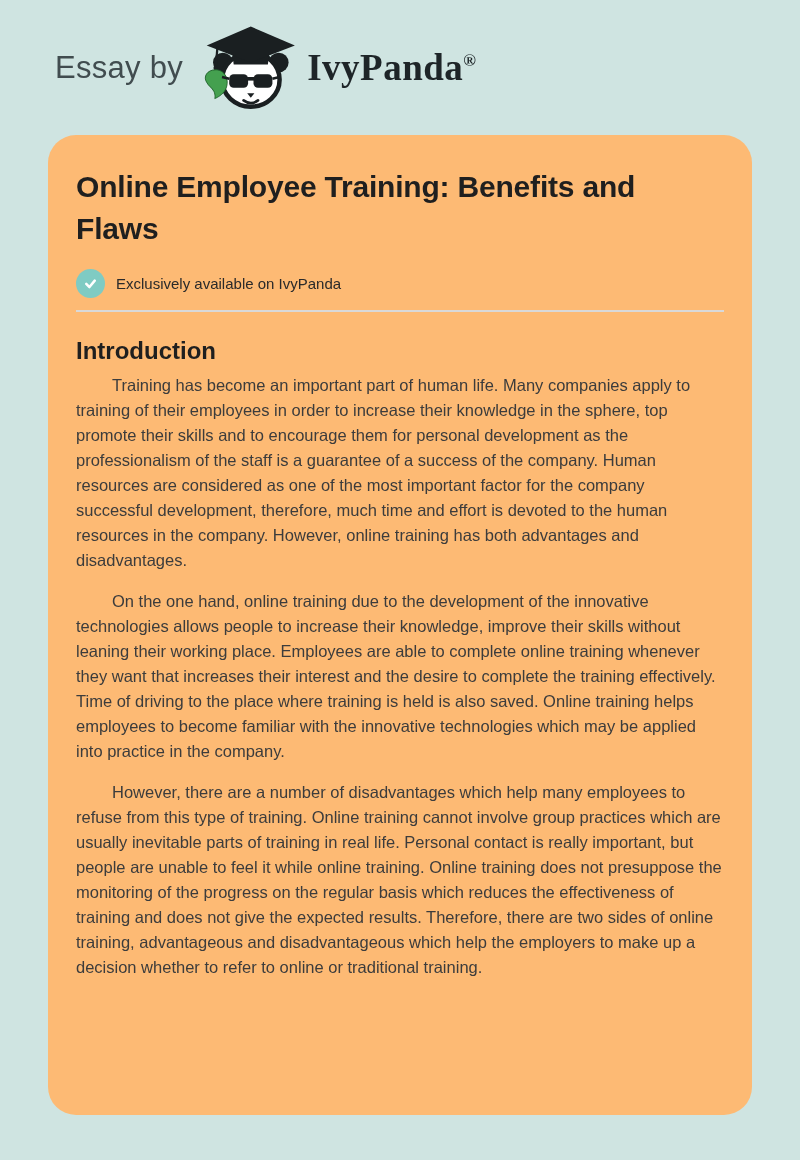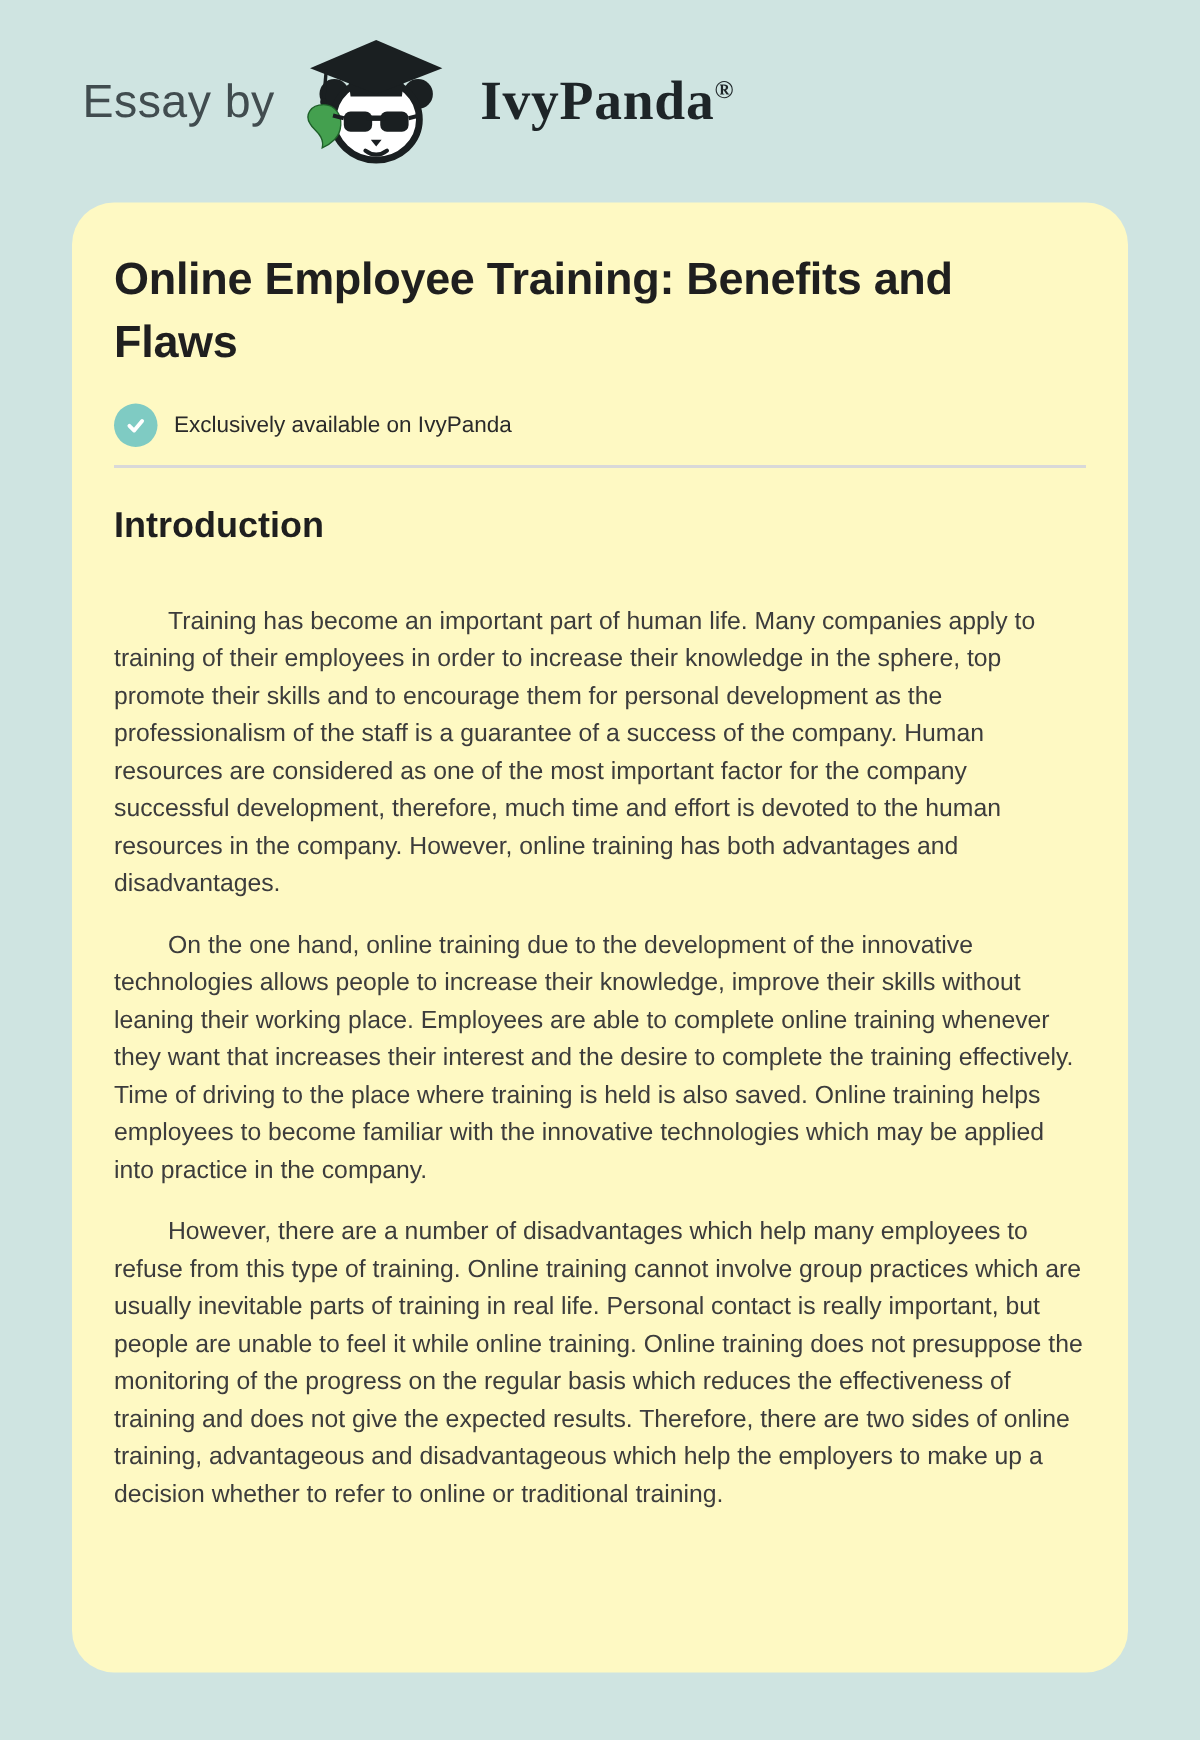--- a/index.html
+++ b/index.html
@@ -27,33 +27,33 @@
     align-items: center;
     margin-left: 16px;
     cursor: pointer;
   }
   .logo svg.panda { display: block; }
   .brand {
     font-family: "Liberation Serif", serif;
     font-weight: 700;
     font-size: 37px;
     color: #1e2528;
-    margin-left: 21px;
+    margin-left: 8px;
     letter-spacing: 0.5px;
   }
   .brand sup {
     font-size: 17px;
     font-weight: 700;
     vertical-align: 14px;
   }
   .card {
     width: 704px;
     height: 980px;
     margin-left: 48px;
-    background: #fef9c3;
+    background: #fdba74;
     border-radius: 28px;
     padding: 31px 28px 40px 28px;
     box-sizing: border-box;
     overflow: hidden;
   }
   .title {
     font-size: 30px;
     line-height: 42px;
     font-weight: 700;
     color: #1f1f1f;
@@ -92,21 +92,21 @@
     color: #1f1f1f;
     margin: 25px 0 0 0;
   }
   .body-paragraph {
     font-size: 16.5px;
     line-height: 25px;
     color: #3c3c3c;
     margin: 16px 0 0 0;
     text-indent: 36px;
   }
-  .section-heading + .body-paragraph { margin-top: 37px; }
+  .section-heading + .body-paragraph { margin-top: 8px; }
 </style>
 </head>
 <body>
 
 <header class="site-header">
   <span class="essay-by">Essay by</span>
   <a class="logo">
     <svg class="panda" width="100" height="90" viewBox="0 0 110 100" xmlns="http://www.w3.org/2000/svg">
 
       <circle cx="26" cy="44" r="11" fill="#1a1f21"></circle>

